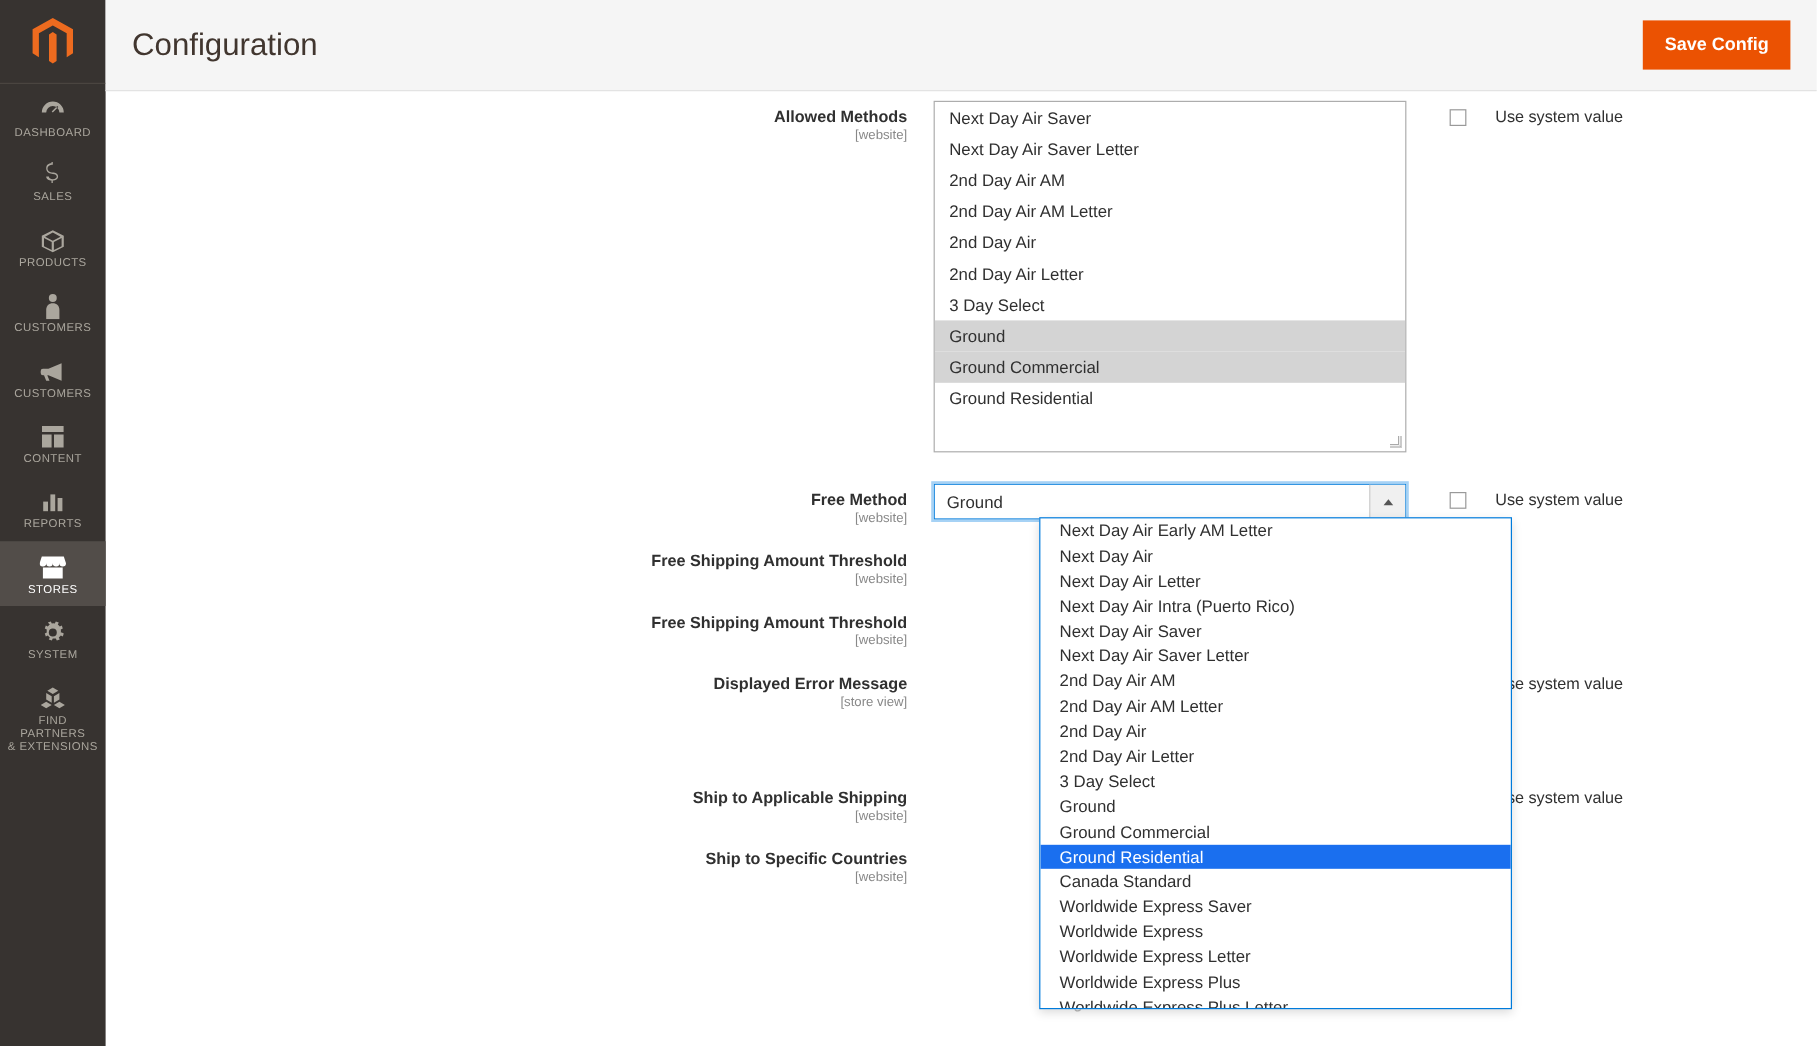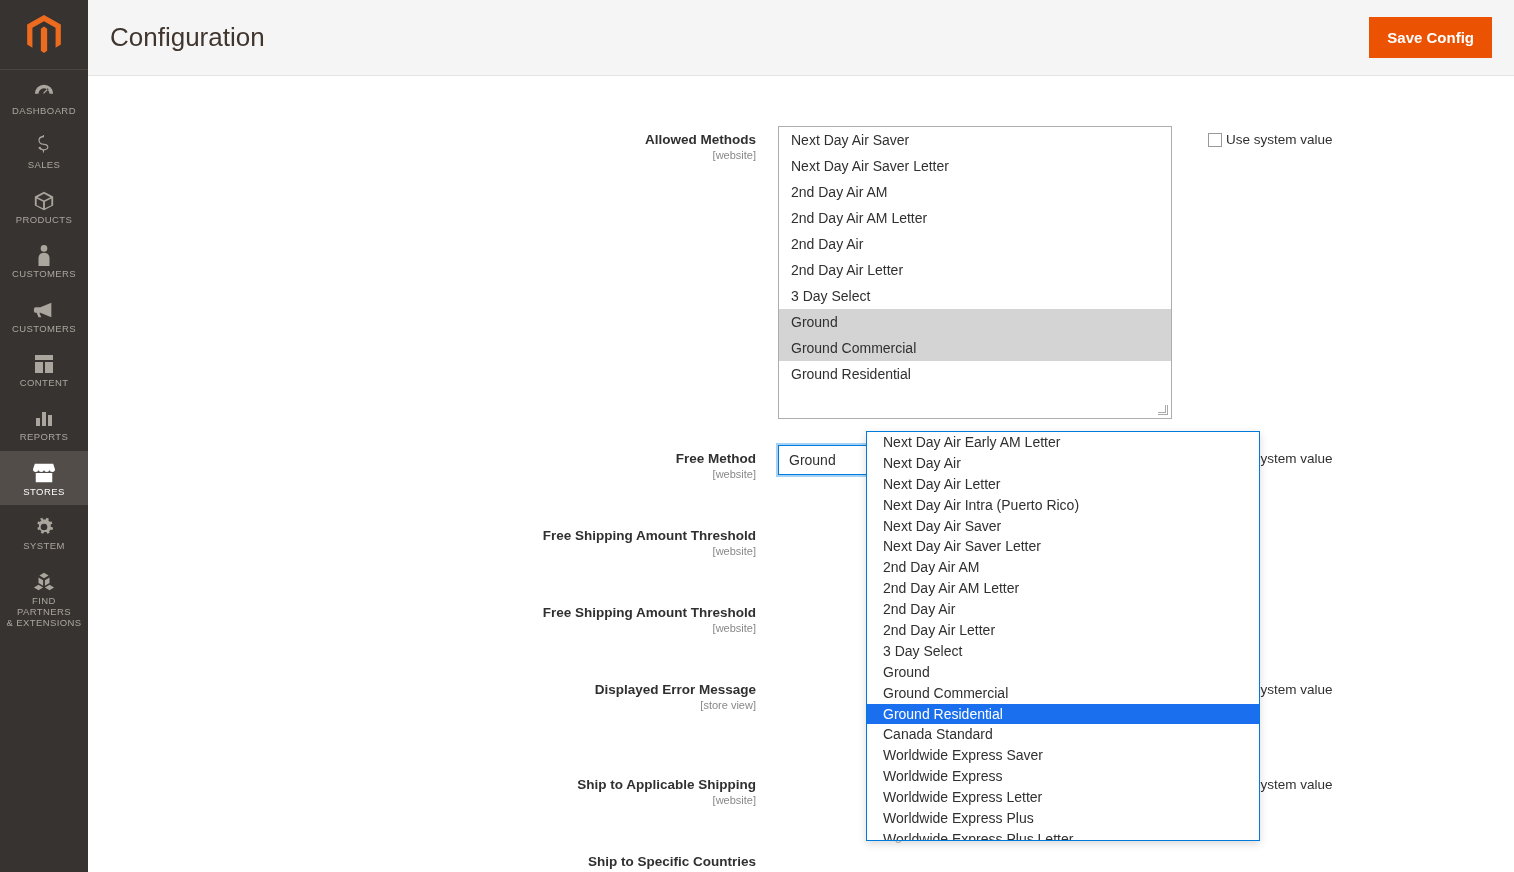--- a/index.html
+++ b/index.html
@@ -12,26 +12,26 @@
 .nav-item.active { background: #524d49; }
 .nav-item .nav-icon { width: 24px; height: 24px; display:flex; align-items:center; justify-content:center; color:#aaa69d; }
 .nav-item.active .nav-icon { color:#fff; }
 .nav-item .nav-label { font-size: 9.5px; color: #aaa69d; text-align: center; line-height: 1.2; letter-spacing: 0.4px; }
 .nav-item.active .nav-label { color: #fff; }
 .main { flex: 1; display: flex; flex-direction: column; position: relative; }
 .header { height: 76px; background: #f5f5f5; border-bottom: 1px solid #e3e3e3; display: flex; align-items: center; justify-content: space-between; padding: 0 22px; }
 .page-title { font-size: 26px; font-weight: 300; color: #41362f; }
 .save-btn { background: #eb5202; color: #fff; border: none; padding: 12px 18px; font-size: 15px; font-weight: 600; cursor: pointer; }
 .content { flex: 1; overflow: hidden; position: relative; padding: 8px 30px 0 30px; }
-.field-row { display: flex; align-items: flex-start; margin-bottom: 16px; margin-top: 42px; }
+.field-row { display: flex; align-items: flex-start; margin-bottom: 16px; }
 .label-col { width: 660px; text-align: right; padding-right: 22px; padding-top: 6px; flex-shrink:0; }
 .label-col .lbl { font-size: 13.5px; color: #303030; font-weight: 600; }
 .label-col .scope { font-size: 11px; color: #888; margin-top: 2px; }
 .ctl-col { width: 394px; flex-shrink:0; }
-.sys-col { padding-left: 36px; padding-top: 6px; display: flex; align-items: center; gap: 4px; }
+.sys-col { padding-left: 36px; padding-top: 6px; display: flex; align-items: center; gap: 24px; }
 .sys-col .cb { width: 14px; height: 14px; border: 1px solid #999; display:inline-flex; align-items:center; justify-content:center; background:#fff; }
 .sys-col .cb.checked::after { content:'✔'; font-size:11px; color:#222; line-height:1; }
 .sys-col .cblbl { font-size: 13.5px; color: #303030; }
 .multiselect { border: 1px solid #adadad; height: 293px; overflow-y: auto; background: #fff; position:relative; }
 .multiselect .opt { padding: 5px 12px; font-size: 14px; color: #303030; cursor: pointer; }
 .multiselect .opt.sel { background: #d4d4d4; }
 .resize-handle { position:absolute; right:1px; bottom:1px; width:12px; height:12px; }
 .resize-handle::before{content:'';position:absolute;right:2px;bottom:2px;width:7px;height:7px;border-right:3px double #aaa;border-bottom:3px double #aaa;}
 .select-wrap { display:flex; border:1px solid #007bdb; height:30px; background:#fff; outline:2px solid #a6d2f5; outline-offset:0; }
 .select-val { flex:1; padding:0 10px; display:flex; align-items:center; font-size:14px; color:#303030; }

